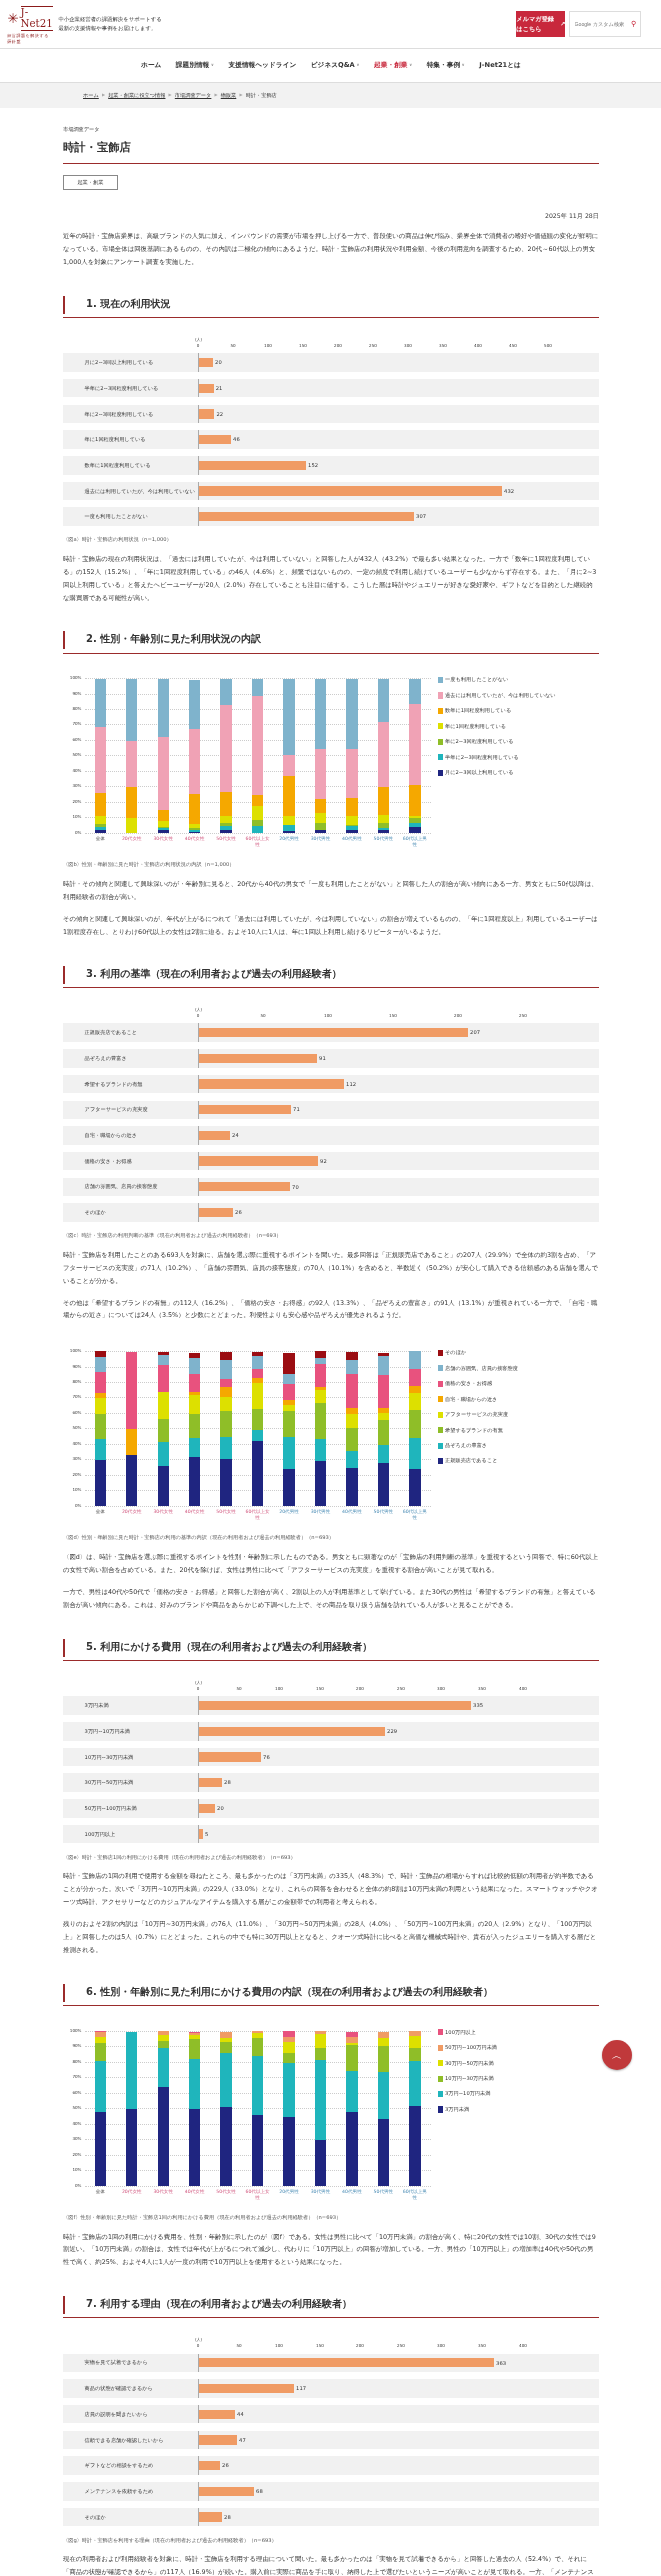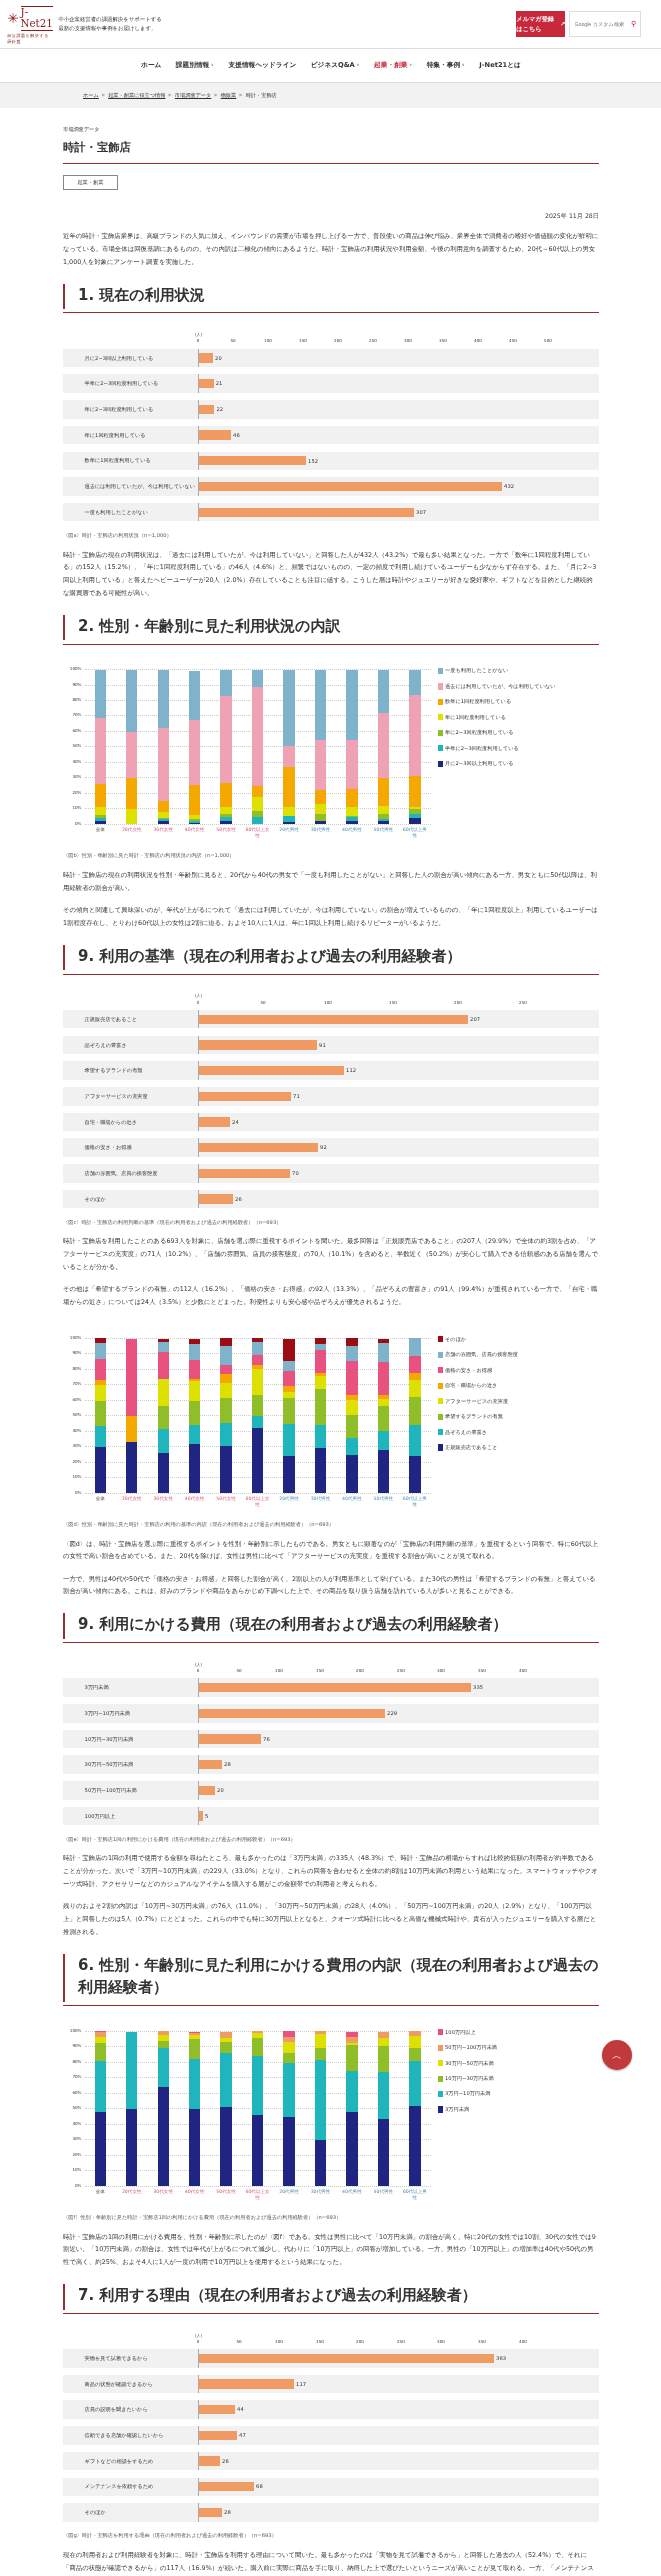--- a/index.html
+++ b/index.html
@@ -23,21 +23,21 @@
   .nav-caret { font-size: 4.1px; color: #999; }
   .breadcrumb-bar { background: #f2f2f2; height: 25px; display: flex; align-items: center; padding-left: 83px; gap: 3.1px; font-size: 5.2px; }
   .breadcrumb-bar a { color: #333; text-decoration: underline; }
   .bc-sep { color: #aaa; font-size: 4.1px; }
   .main { width: 536px; margin: 0 auto; padding: 16.5px 0 20.6px; position: relative; }
   .category-label { font-size: 5.2px; color: #333; }
   .page-title { font-size: 11.3px; font-weight: bold; padding: 6.2px 0 5.2px; border-bottom: 1.5px solid #9b2b2b; }
   .tag { display: inline-block; border: 0.5px solid #888; font-size: 5.2px; padding: 2.1px 13.4px; margin-top: 11.3px; }
   .date { text-align: right; font-size: 6.2px; margin-top: 20.6px; }
   p.body { font-size: 6.4px; margin-top: 9.3px; line-height: 2; }
-  h2.section { font-size: 15px; font-weight: bold; border-left: 2.1px solid #9b2b2b; padding-left: 13px; margin-top: 15px; padding-bottom: 3.1px; line-height: 1.5; position: relative; }
+  h2.section { font-size: 10px; font-weight: bold; border-left: 2.1px solid #9b2b2b; padding-left: 21px; margin-top: 27px; padding-bottom: 3.1px; line-height: 1.5; position: relative; }
   h2.section::after { content: ""; position: absolute; left: -2.1px; right: 0; bottom: -4.1px; border-bottom: 1.5px solid #9b2b2b; }
   .caption { font-size: 5.2px; color: #555; margin-top: 9.3px; }
   
   .hbar { margin-top: 23px; position: relative; }
   .hbar-axis { position: relative; height: 16.5px; margin-left: 135px; }
   .hbar-unit { position: absolute; left: -3.1px; top: 0; font-size: 4.1px; }
   .hbar-tick { position: absolute; top: 6.2px; font-size: 4.1px; transform: translateX(-50%); }
   .hbar-row { display: flex; align-items: center; height: 18.5px; background: #f1f1f1; margin-bottom: 7.2px; position: relative; }
   .hbar-label { width: 135px; font-size: 5.2px; padding-left: 21.6px; line-height: 1.3; }
   .hbar-track { position: relative; flex: 1; height: 100%; border-left: 0.5px solid #aaa; display: flex; align-items: center; }
@@ -366,23 +366,23 @@
               <span class="legend-swatch" style="background: rgb(31, 181, 188);"></span>
               <span>半年に2~3回程度利用している</span>
             </div>
             <div class="legend-item">
               <span class="legend-swatch" style="background: rgb(31, 37, 128);"></span>
               <span>月に2~3回以上利用している</span>
             </div>
           </div>
         </div>
         <div class="caption">〈図b〉性別・年齢別に見た時計・宝飾店の利用状況の内訳（n=1,000）</div>
-        <p class="body">時計・宝飾店の現在の利用状況を性別・年齢別に見ると、20代から40代の男女で「一度も利用したことがない」と回答した人の割合が高い傾向にある一方、男女ともに50代以降は、利用経験者の割合が高い。</p>
+        <p class="body">時計・その傾向と関連して興味深いのが・年齢別に見ると、20代から40代の男女で「一度も利用したことがない」と回答した人の割合が高い傾向にある一方、男女ともに50代以降は、利用経験者の割合が高い。</p>
         <p class="body">その傾向と関連して興味深いのが、年代が上がるにつれて「過去には利用していたが、今は利用していない」の割合が増えているものの、「年に1回程度以上」利用しているユーザーは1割程度存在し、とりわけ60代以上の女性は2割に迫る。およそ10人に1人は、年に1回以上利用し続けるリピーターがいるようだ。</p>
-        <h2 class="section">9. 利用の基準（現在の利用者および過去の利用経験者）</h2>
+        <h2 class="section">3. 利用の基準（現在の利用者および過去の利用経験者）</h2>
         <div class="hbar">
           <div class="hbar-axis">
             <span class="hbar-unit">(人)</span>
             <span class="hbar-tick" style="left: 0px;">0</span>
             <span class="hbar-tick" style="left: 65px;">50</span>
             <span class="hbar-tick" style="left: 130px;">100</span>
             <span class="hbar-tick" style="left: 195px;">150</span>
             <span class="hbar-tick" style="left: 260px;">200</span>
             <span class="hbar-tick" style="left: 325px;">250</span>
           </div>
@@ -438,21 +438,21 @@
           <div class="hbar-row">
             <div class="hbar-label">そのほか</div>
             <div class="hbar-track">
               <div class="hbar-bar" style="width: 34px;"></div>
               <span class="hbar-val">26</span>
             </div>
           </div>
         </div>
         <div class="caption">〈図c〉時計・宝飾店の利用判断の基準（現在の利用者および過去の利用経験者）（n=693）</div>
         <p class="body">時計・宝飾店を利用したことのある693人を対象に、店舗を選ぶ際に重視するポイントを聞いた。最多回答は「正規販売店であること」の207人（29.9%）で全体の約3割を占め、「アフターサービスの充実度」の71人（10.2%）、「店舗の雰囲気、店員の接客態度」の70人（10.1%）を含めると、半数近く（50.2%）が安心して購入できる信頼感のある店舗を選んでいることが分かる。</p>
-        <p class="body">その他は「希望するブランドの有無」の112人（16.2%）、「価格の安さ・お得感」の92人（13.3%）、「品ぞろえの豊富さ」の91人（99.4%）が重視されている一方で、「自宅・職場からの近さ」については24人（3.5%）と少数にとどまった。利便性よりも安心感や品ぞろえが優先されるようだ。</p>
+        <p class="body">その他は「希望するブランドの有無」の112人（16.2%）、「価格の安さ・お得感」の92人（13.3%）、「品ぞろえの豊富さ」の91人（13.1%）が重視されている一方で、「自宅・職場からの近さ」については24人（3.5%）と少数にとどまった。利便性よりも安心感や品ぞろえが優先されるようだ。</p>
         <div class="stack-wrap" style="margin-bottom: 27px;">
           <div class="stack-chart">
             <div class="grid-line" style="top: 155px;"></div>
             <span class="y-tick" style="top: 155px;">0%</span>
             <div class="grid-line" style="top: 139px;"></div>
             <span class="y-tick" style="top: 139px;">10%</span>
             <div class="grid-line" style="top: 124px;"></div>
             <span class="y-tick" style="top: 124px;">20%</span>
             <div class="grid-line" style="top: 108px;"></div>
             <span class="y-tick" style="top: 108px;">30%</span>
@@ -627,21 +627,21 @@
             </div>
             <div class="legend-item">
               <span class="legend-swatch" style="background: rgb(31, 37, 128);"></span>
               <span>正規販売店であること</span>
             </div>
           </div>
         </div>
         <div class="caption">〈図d〉性別・年齢別に見た時計・宝飾店の利用の基準の内訳（現在の利用者および過去の利用経験者）（n=693）</div>
         <p class="body">〈図d〉は、時計・宝飾店を選ぶ際に重視するポイントを性別・年齢別に示したものである。男女ともに顕著なのが「宝飾店の利用判断の基準」を重視するという回答で、特に60代以上の女性で高い割合を占めている。また、20代を除けば、女性は男性に比べて「アフターサービスの充実度」を重視する割合が高いことが見て取れる。</p>
         <p class="body">一方で、男性は40代や50代で「価格の安さ・お得感」と回答した割合が高く、2割以上の人が利用基準として挙げている。また30代の男性は「希望するブランドの有無」と答えている割合が高い傾向にある。これは、好みのブランドや商品をあらかじめ下調べした上で、その商品を取り扱う店舗を訪れている人が多いと見ることができる。</p>
-        <h2 class="section">9. 利用にかける費用（現在の利用者および過去の利用経験者）</h2>
+        <h2 class="section">5. 利用にかける費用（現在の利用者および過去の利用経験者）</h2>
         <div class="hbar">
           <div class="hbar-axis">
             <span class="hbar-unit">(人)</span>
             <span class="hbar-tick" style="left: 0px;">0</span>
             <span class="hbar-tick" style="left: 41px;">50</span>
             <span class="hbar-tick" style="left: 81px;">100</span>
             <span class="hbar-tick" style="left: 122px;">150</span>
             <span class="hbar-tick" style="left: 162px;">200</span>
             <span class="hbar-tick" style="left: 203px;">250</span>
             <span class="hbar-tick" style="left: 243px;">300</span>

